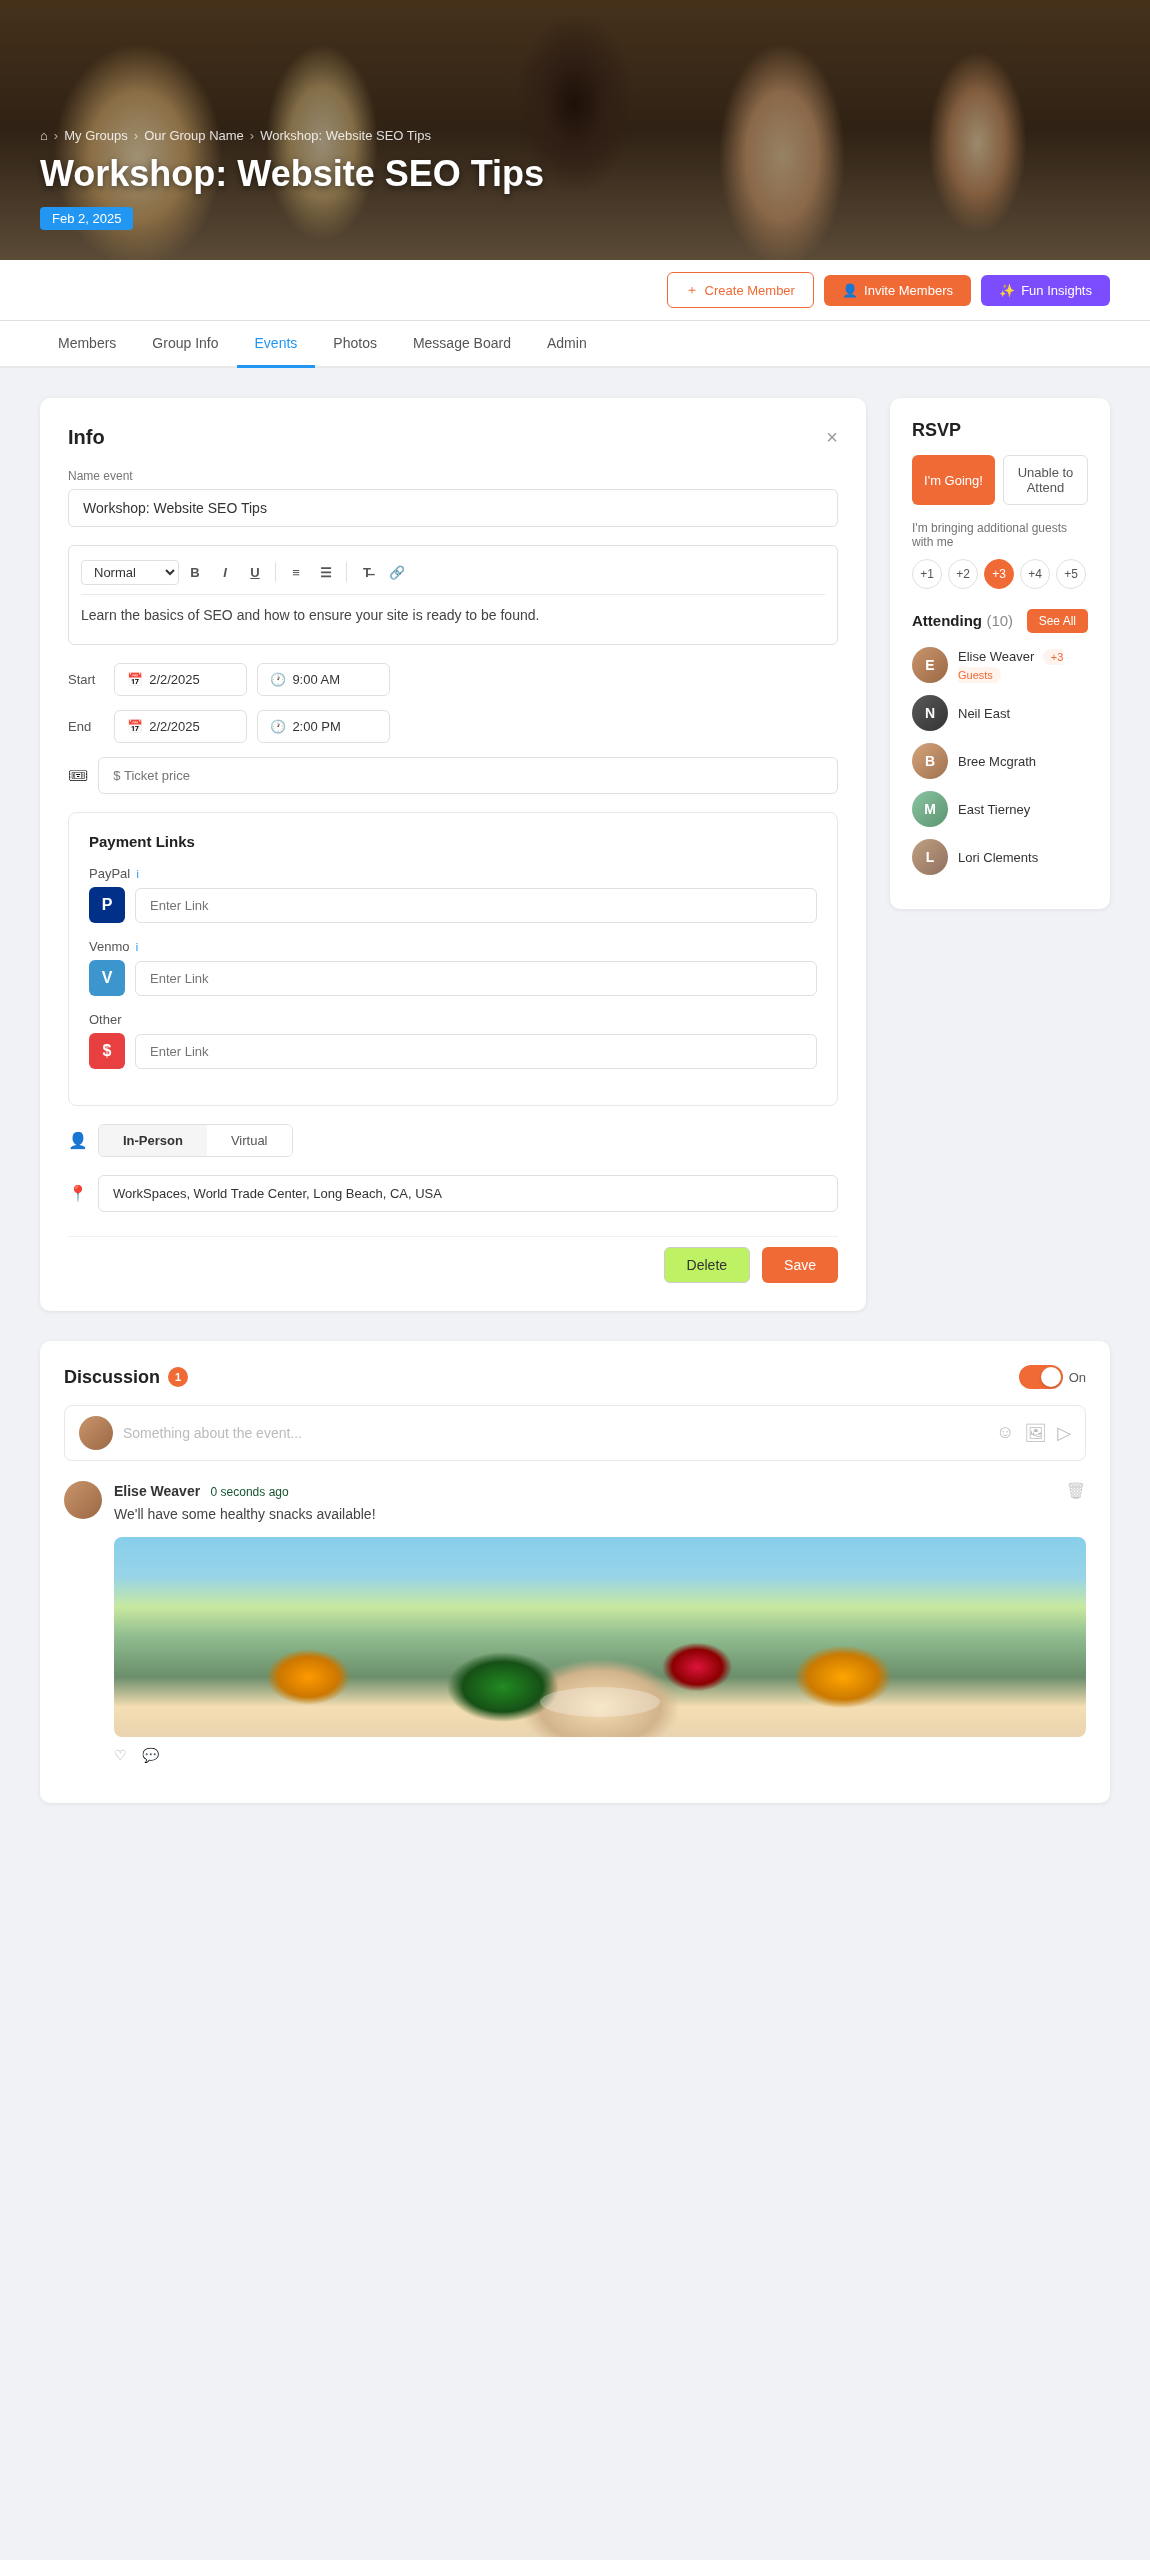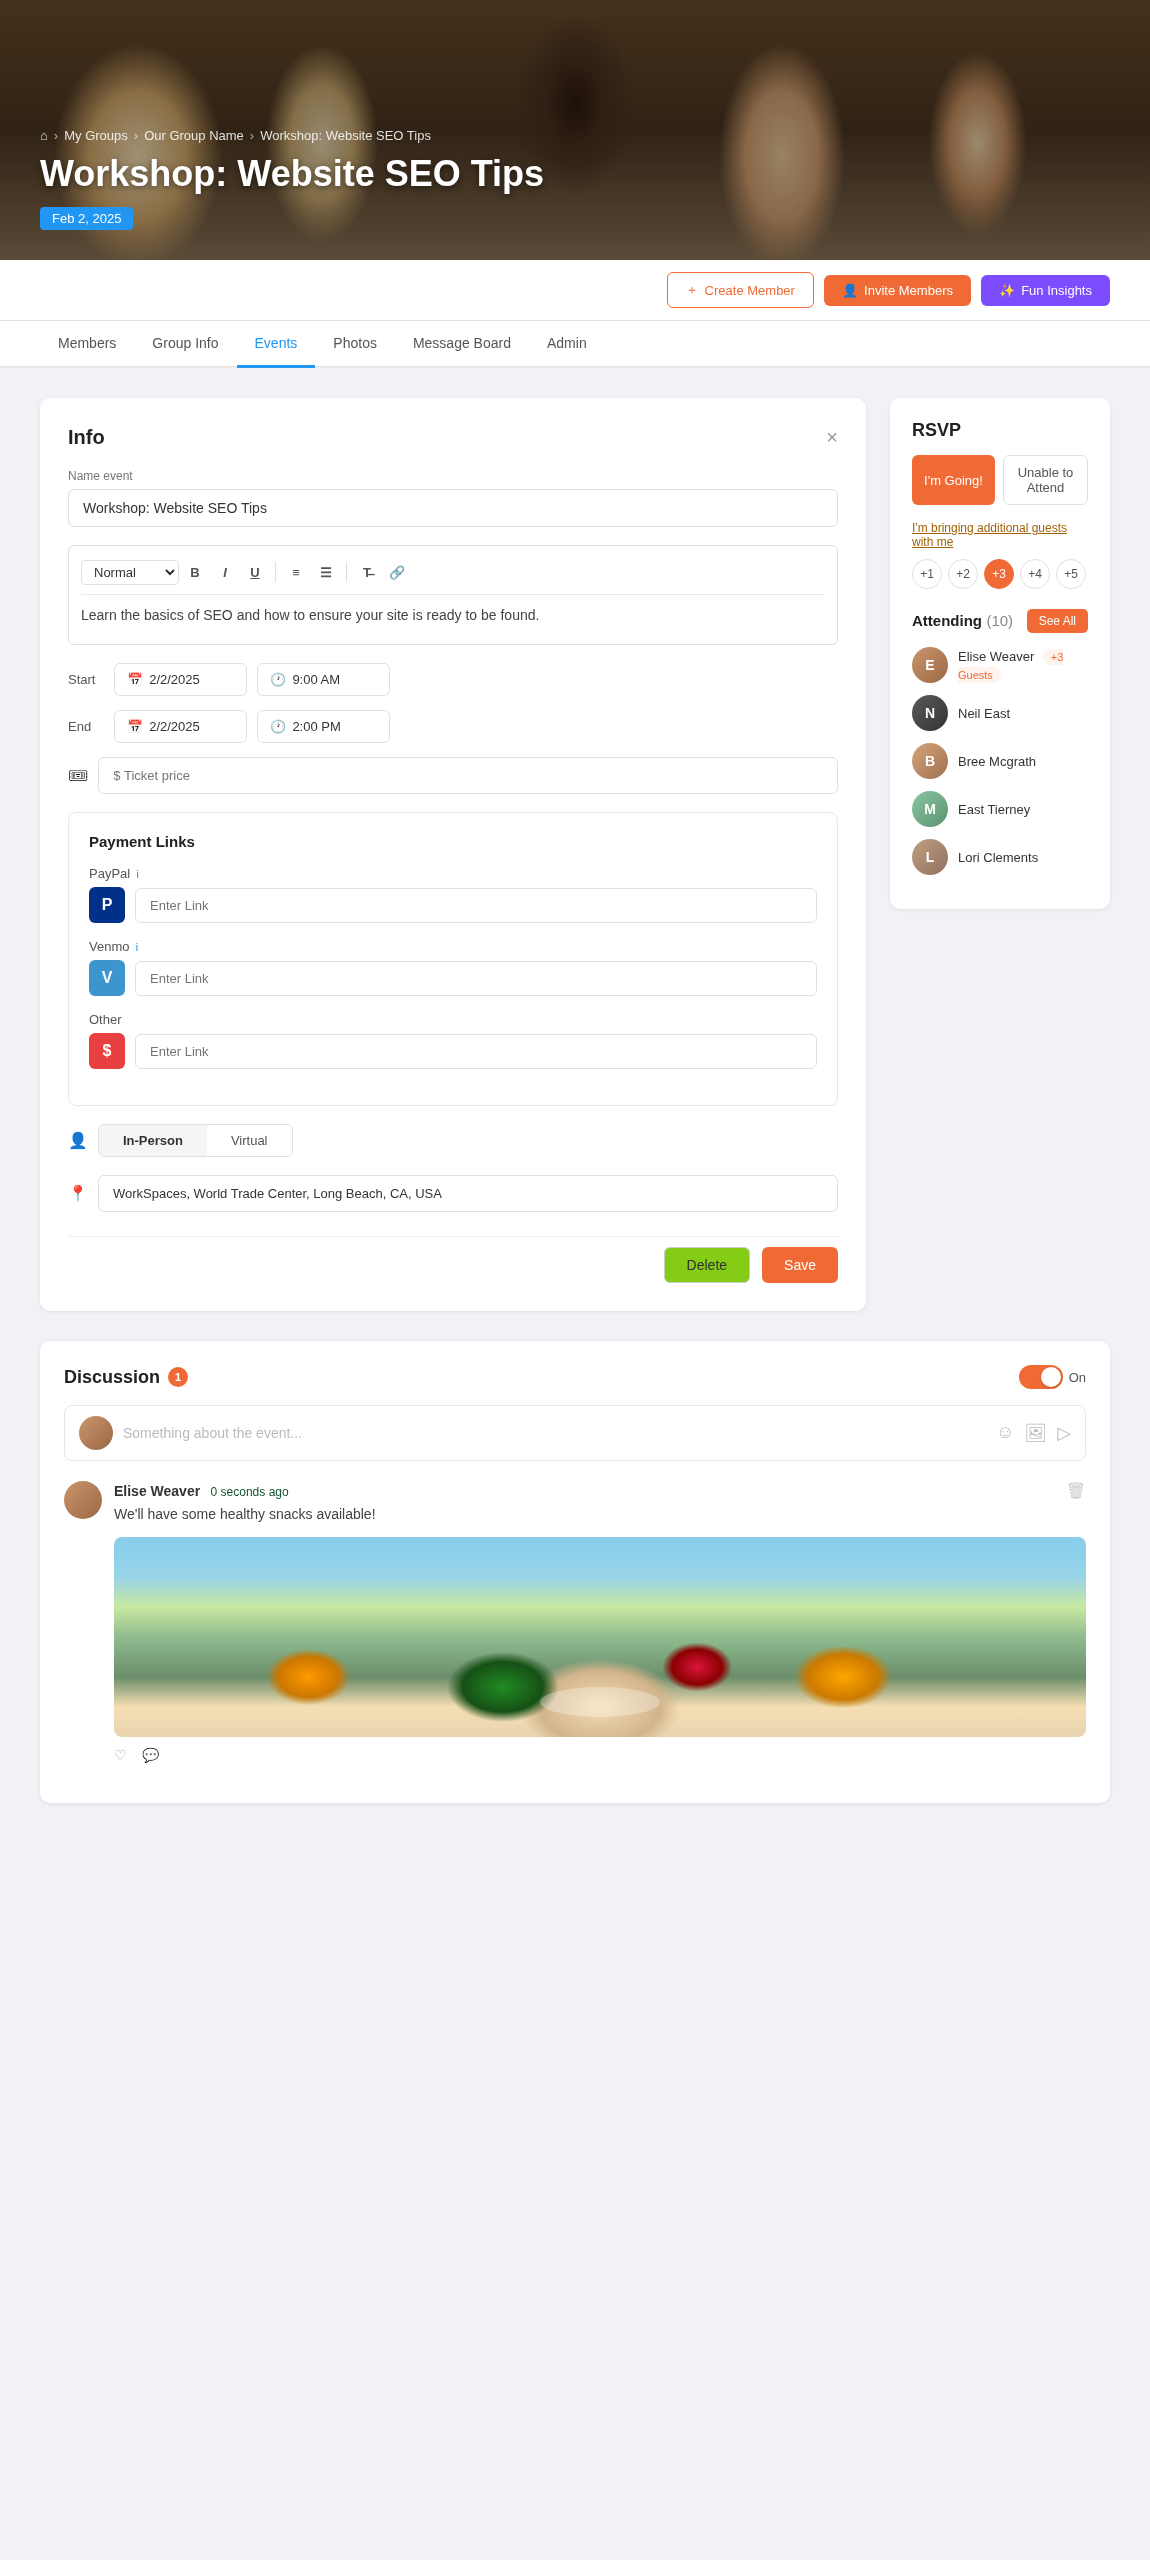--- a/index.html
+++ b/index.html
@@ -196,34 +196,34 @@
     .location-input {
       flex: 1; border: 1.5px solid #e0e0e0; border-radius: 6px;
       padding: 10px 14px; font-size: 13px; color: #333;
     }
 
     
     .action-row {
       display: flex; justify-content: flex-end; gap: 12px;
       padding-top: 10px; border-top: 1px solid #f0f0f0;
     }
-    .btn-delete { background: #84cc16; border: 1.5px solid #ccc; color: #333; padding: 9px 22px; border-radius: 6px; cursor: pointer; font-size: 14px; font-weight: 500; }
+    .btn-delete { background: #bef264; border: 1.5px solid #ccc; color: #333; padding: 9px 22px; border-radius: 6px; cursor: pointer; font-size: 14px; font-weight: 500; }
     .btn-save { background: #f06a35; color: #fff; border: none; padding: 9px 22px; border-radius: 6px; cursor: pointer; font-size: 14px; font-weight: 500; }
 
     
     .rsvp-card {
       width: 220px; flex-shrink: 0;
       background: #fff; border-radius: 10px; padding: 22px;
       box-shadow: 0 1px 4px rgba(0,0,0,0.08);
     }
     .rsvp-title { font-size: 18px; font-weight: 600; color: #222; margin-bottom: 14px; }
     .rsvp-btns { display: flex; gap: 8px; margin-bottom: 16px; }
     .rsvp-going { flex: 1; background: #f06a35; color: #fff; border: none; border-radius: 6px; padding: 9px; font-size: 13px; font-weight: 500; cursor: pointer; }
     .rsvp-unable { flex: 1; background: #fff; color: #555; border: 1.5px solid #e0e0e0; border-radius: 6px; padding: 9px; font-size: 13px; cursor: pointer; }
-    .rsvp-guests-label { font-size: 12px; color: #a16207; margin-bottom: 10px; text-decoration: underline; }
+    .rsvp-guests-label { font-size: 12px; color: #737373; margin-bottom: 10px; }
     .guest-nums { display: flex; gap: 6px; margin-bottom: 20px; flex-wrap: wrap; }
     .guest-num {
       width: 30px; height: 30px; border-radius: 50%; border: 1.5px solid #e0e0e0;
       display: flex; align-items: center; justify-content: center;
       font-size: 12px; color: #555; cursor: pointer; background: #fff;
     }
     .guest-num.active { background: #f06a35; color: #fff; border-color: #f06a35; }
 
     .attending-header { display: flex; justify-content: space-between; align-items: center; margin-bottom: 14px; }
     .attending-title { font-size: 15px; font-weight: 600; color: #222; }

